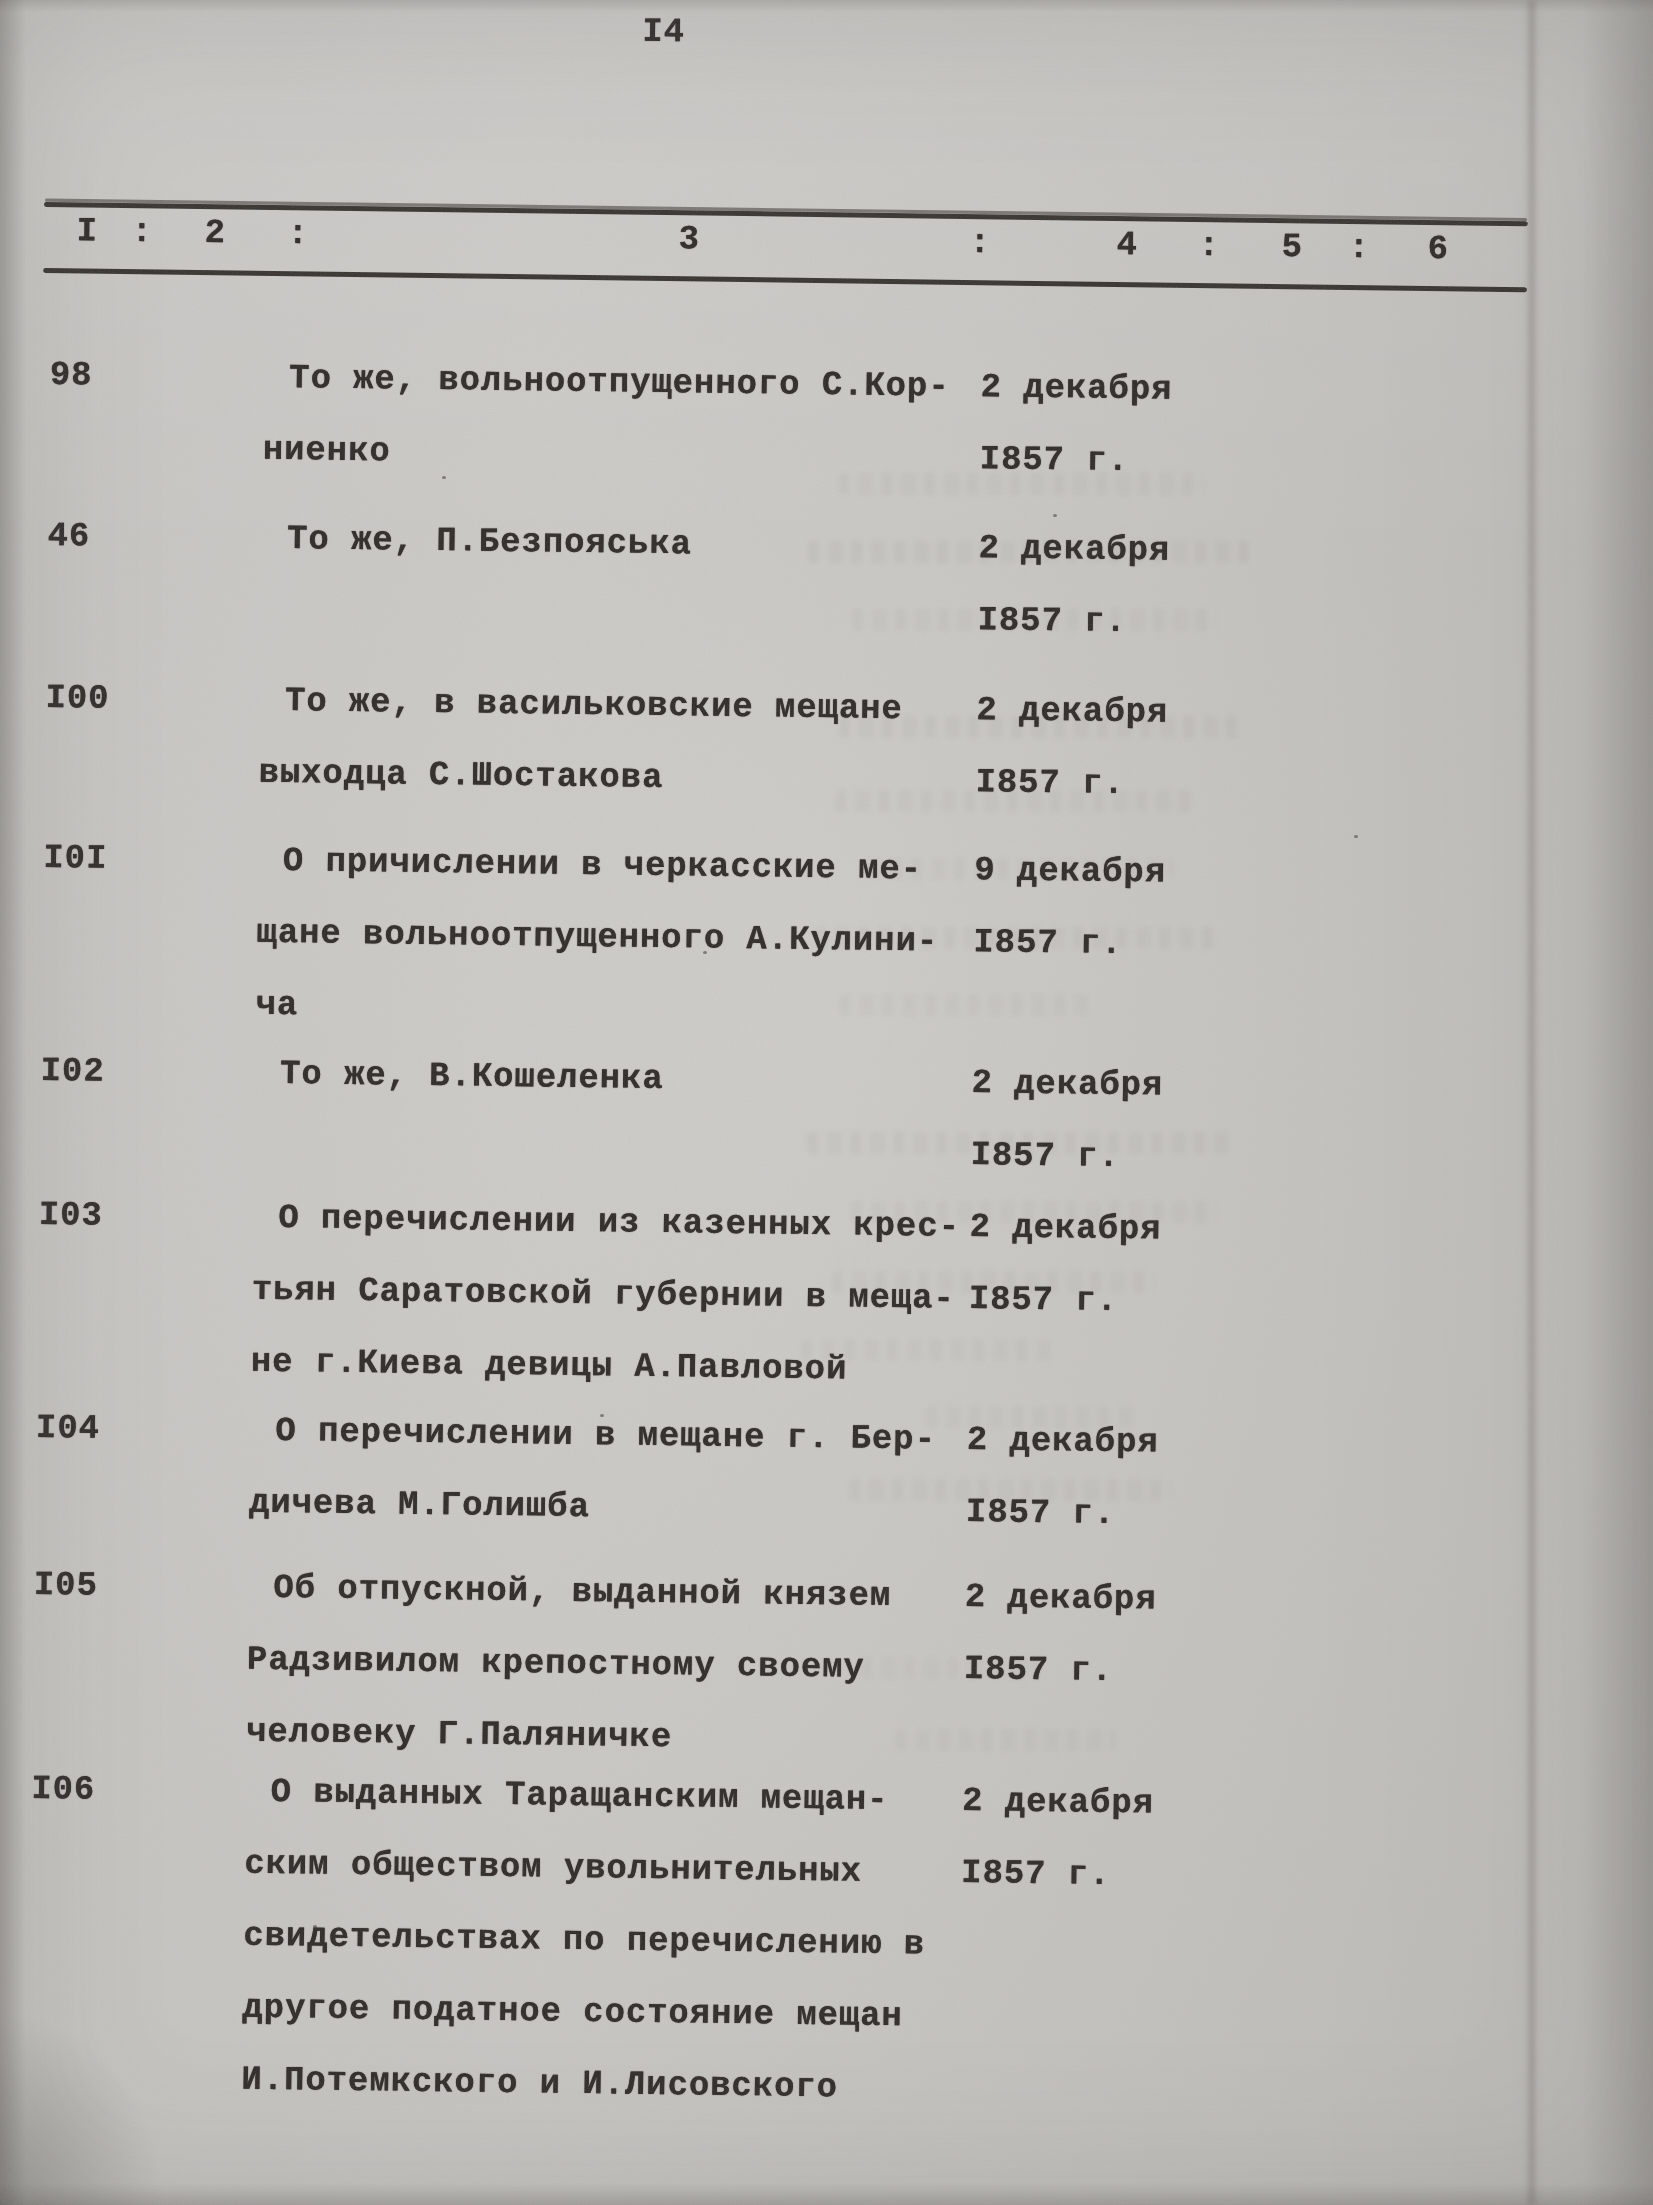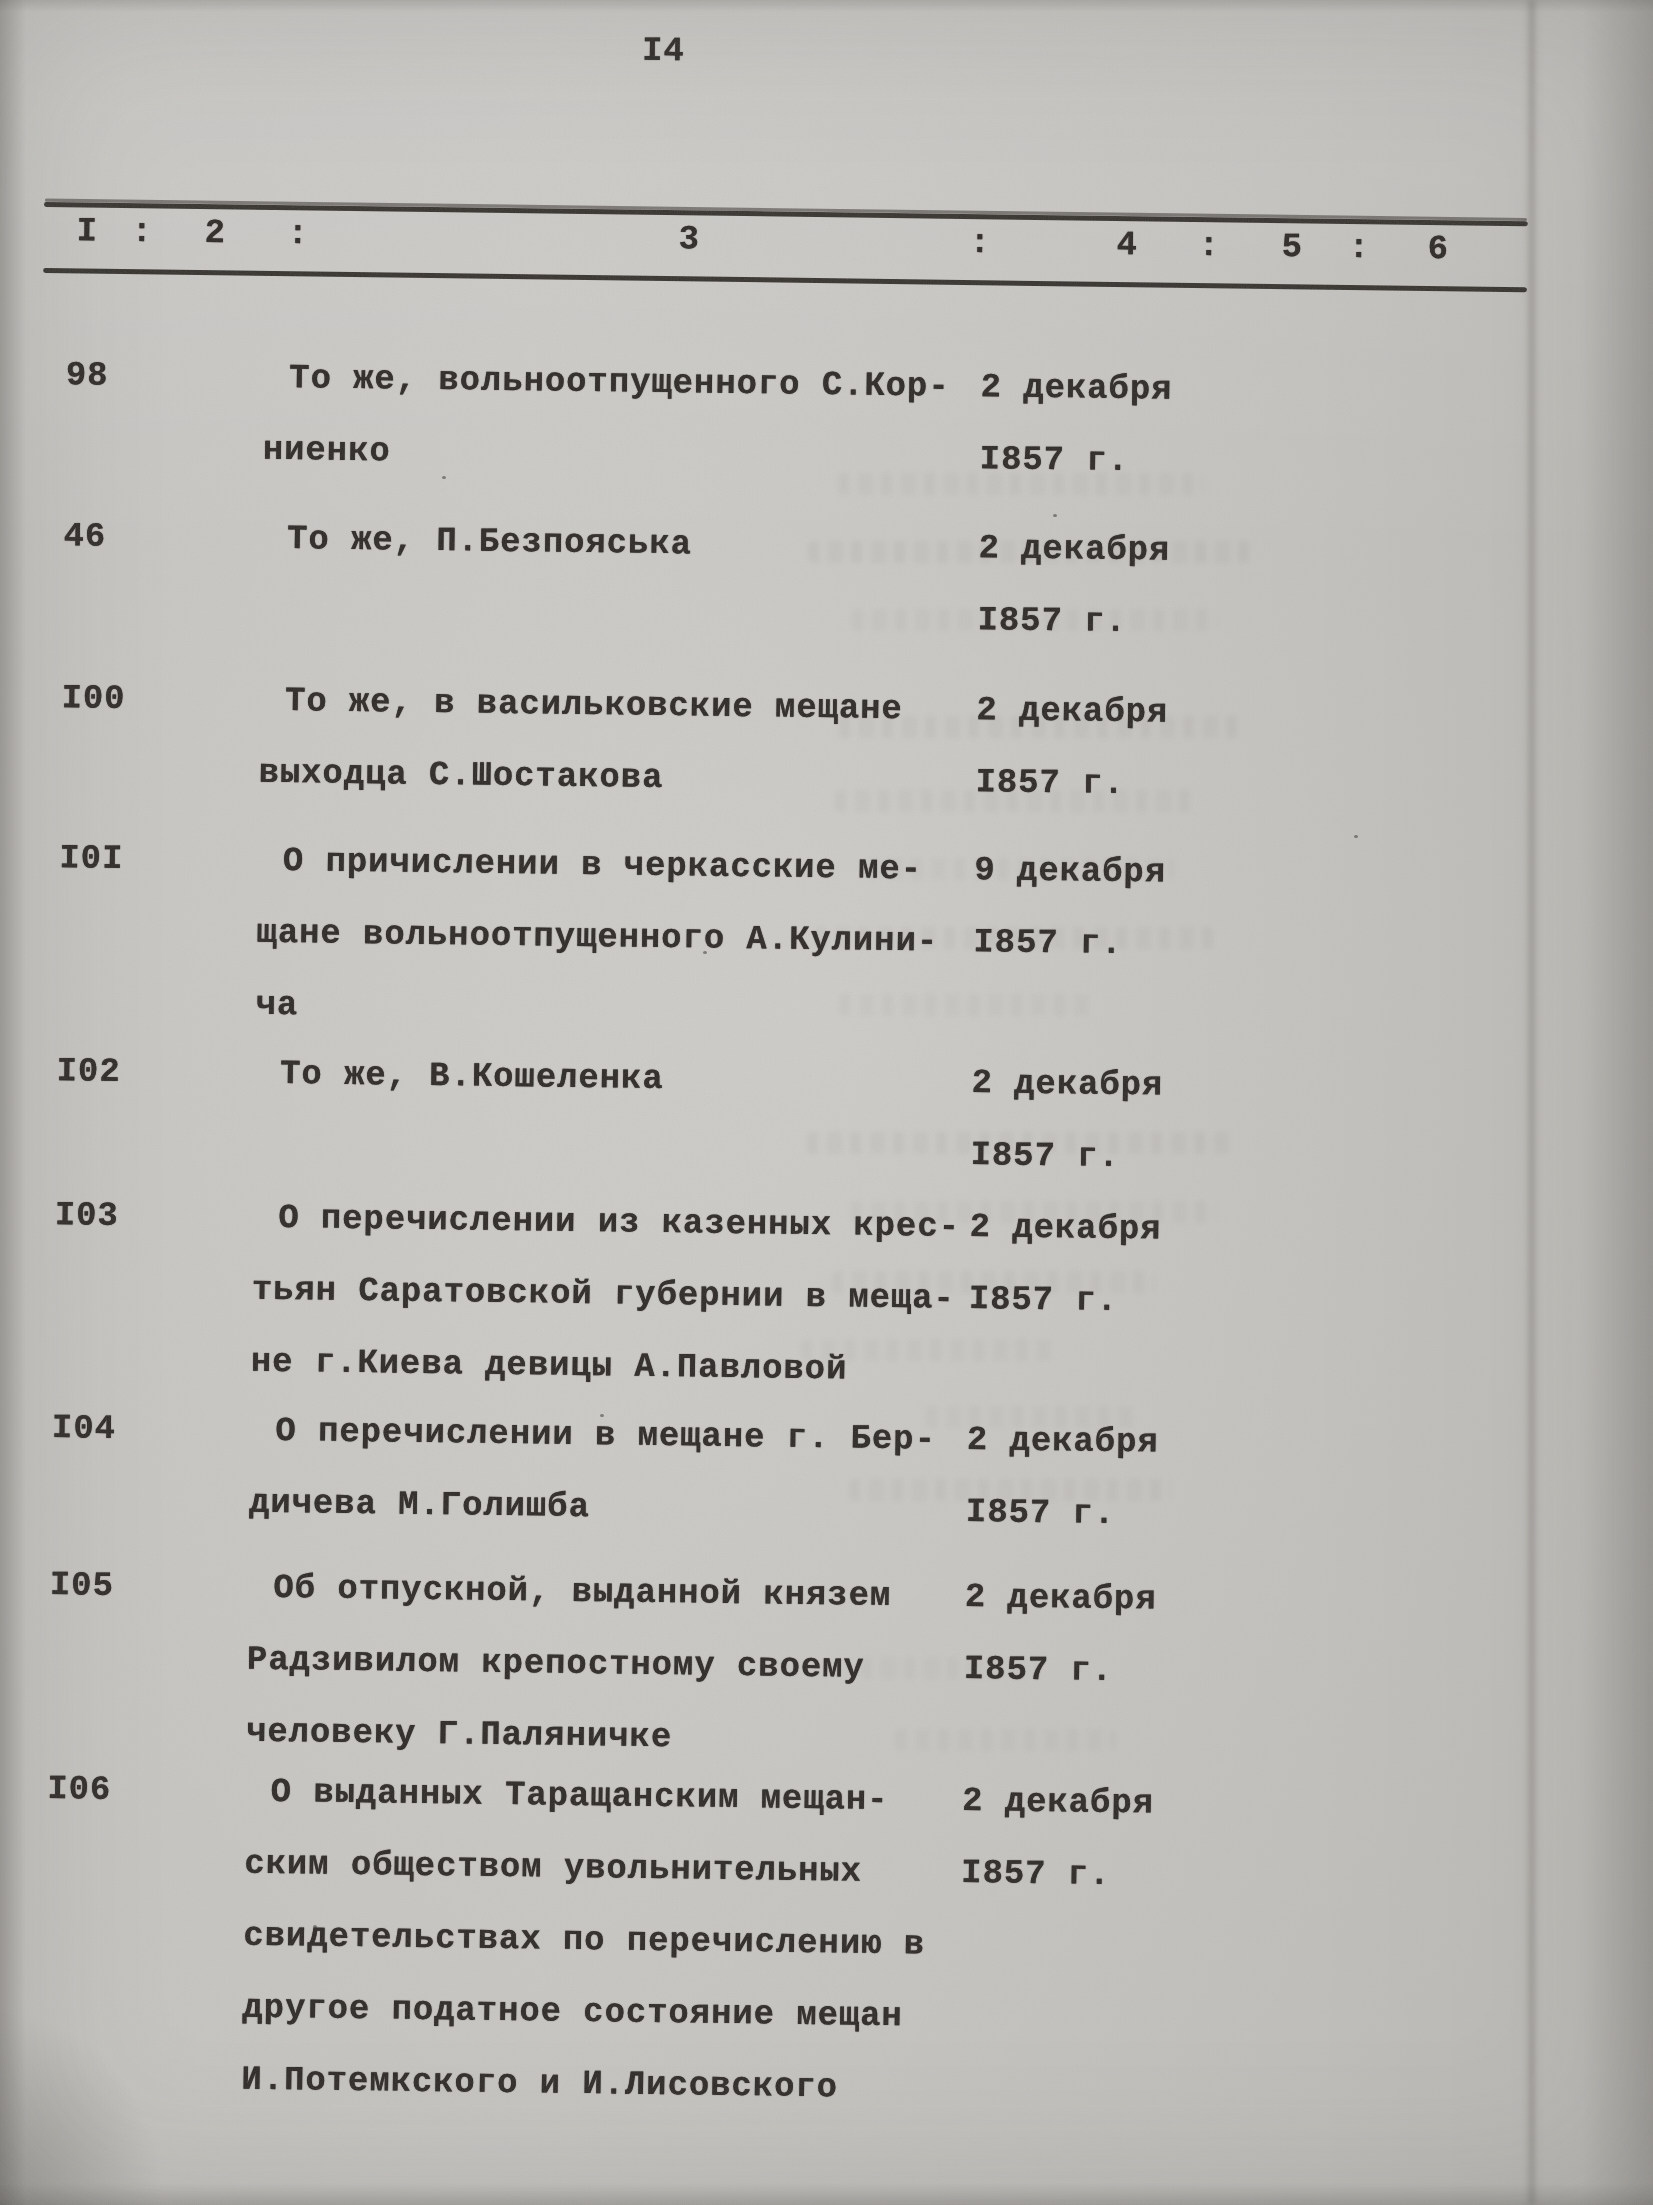--- a/index.html
+++ b/index.html
@@ -20,30 +20,30 @@
     position:absolute;inset:0;
     transform:rotate(0.75deg);
     transform-origin:51px 204px;
     color:#2a2725;
     font-weight:700;
     font-size:34px;
     letter-spacing:0.9px;
     text-shadow:0 0 1.1px rgba(42,38,35,0.85);
   }
 
-  .page-number{position:absolute;top:26px;left:640px;line-height:34px;white-space:pre;}
+  .page-number{position:absolute;top:7px;left:640px;line-height:34px;white-space:pre;}
 
   .rule{position:absolute;left:44px;width:1484px;height:5.1px;background:#34312d;border-radius:2.6px;}
   .rule-top{top:202px;box-shadow:0 -4.3px 0 -0.9px rgba(52,49,45,0.55);}
   .rule-bottom{top:268px;}
 
   .hcell{position:absolute;top:214px;line-height:34px;white-space:pre;}
 
   .row{position:absolute;left:0;width:100%;}
-  .num{position:absolute;left:68px;top:0;line-height:72px;white-space:pre;}
+  .num{position:absolute;left:52px;top:0;line-height:72px;white-space:pre;}
   .title{position:absolute;left:266px;top:0;}
   .title .line{height:72px;line-height:72px;white-space:pre;}
   .title .line.first{padding-left:25.5px;}
   .date{position:absolute;left:983px;top:0;}
   .date .line{height:72px;line-height:72px;white-space:pre;}
 
   
   .ghost{
     position:absolute;height:22px;border-radius:5.1px;
     background:repeating-linear-gradient(90deg,

